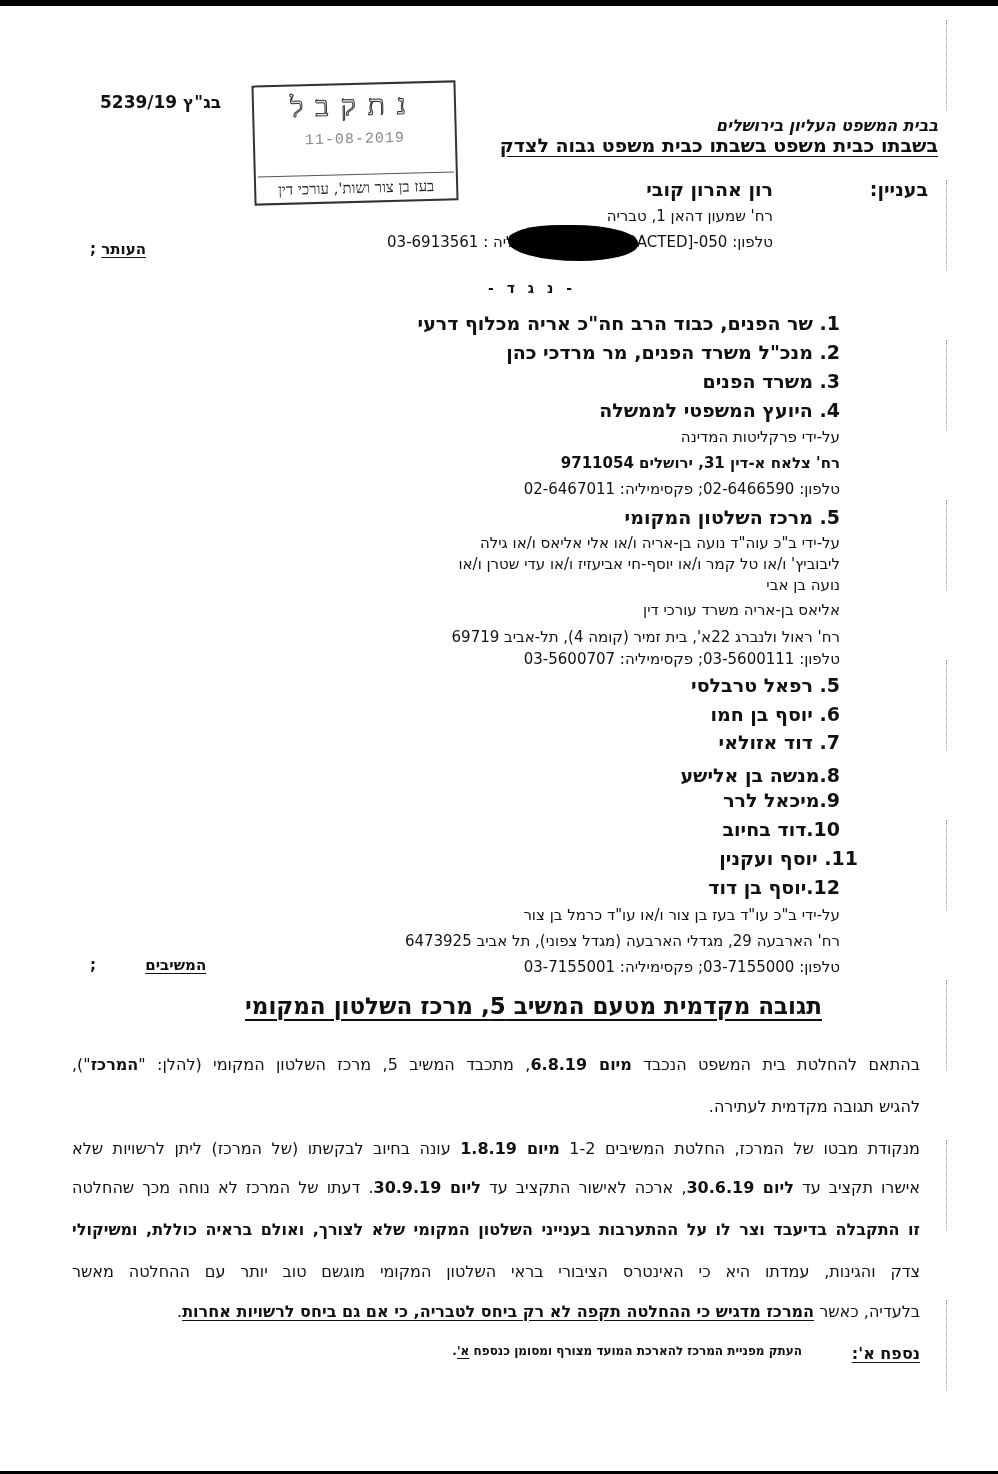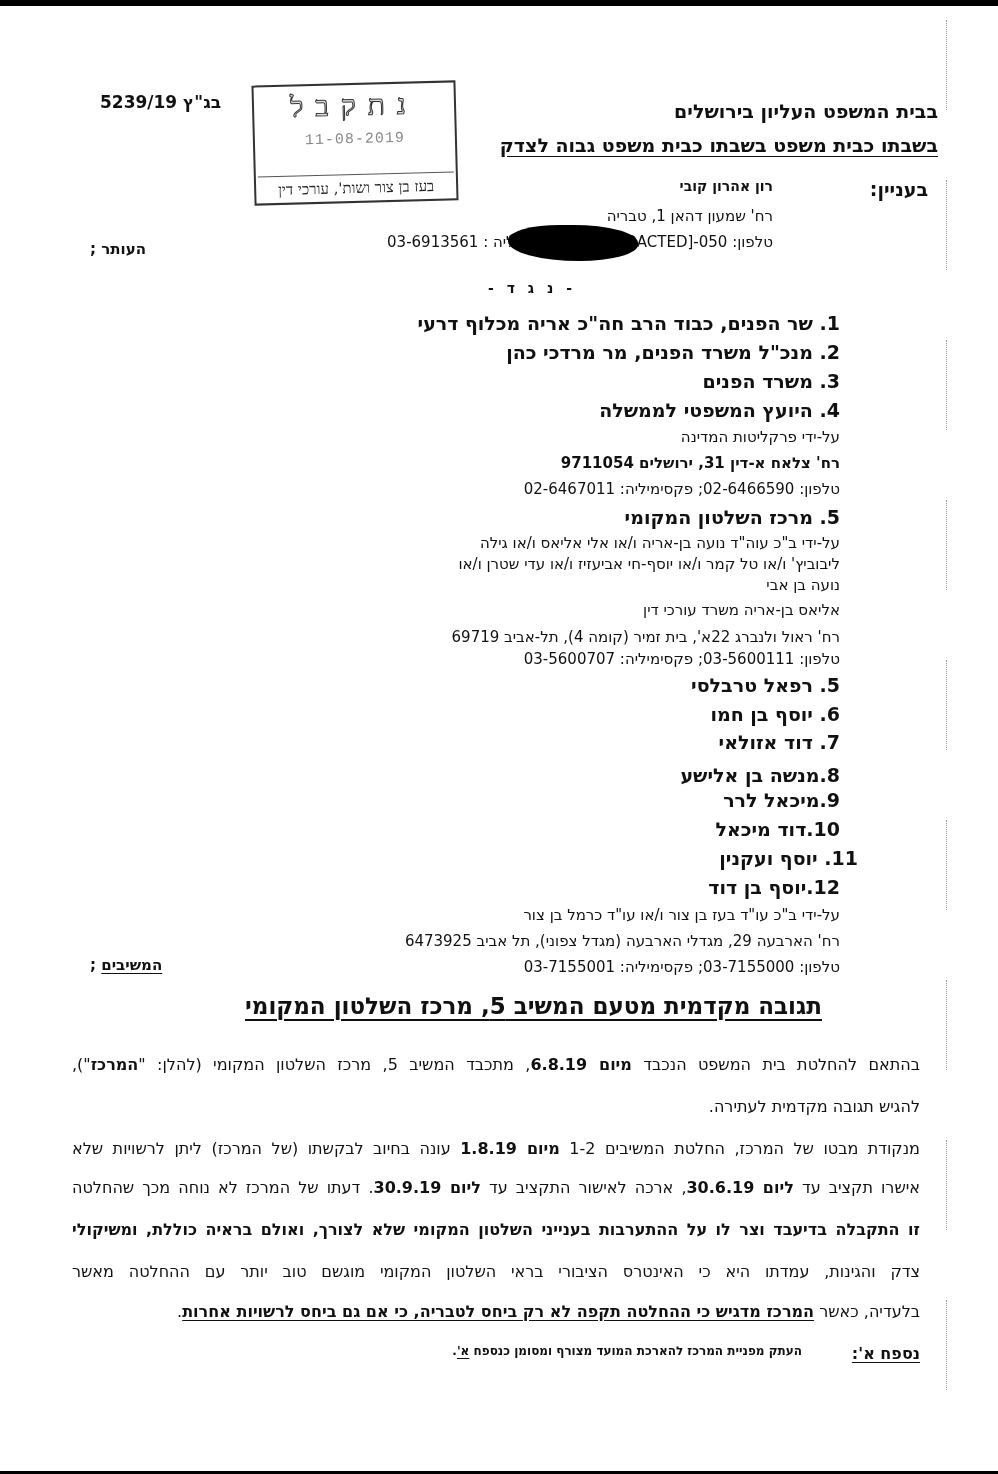--- a/index.html
+++ b/index.html
@@ -12,21 +12,21 @@
   .bottom-bar { position: absolute; left: 0; bottom: 0; width: 998px; height: 3px; background: #000; }
   .scan-edge { position: absolute; right: 32px; top: 10px; width: 20px; height: 1440px; }
   .scan-edge span {
     position: absolute; left: 0; width: 0; height: 90px;
     border-left: 1px dotted #999;
   }
   .abs { position: absolute; white-space: nowrap; direction: rtl; }
   .b { font-weight: bold; }
   .u { text-decoration: underline; text-underline-offset: 3px; }
 
-  .court-name { right: 60px; top: 100px; font-size: 19px; font-weight: bold; }
+  .court-name { right: 60px; top: 116px; font-size: 16px; font-weight: bold; font-style: italic; }
   .court-sub { right: 60px; top: 134px; font-size: 19px; font-weight: bold; text-decoration: underline; text-underline-offset: 4px; }
   .case-no { left: 100px; top: 92px; font-size: 17px; font-weight: bold; direction: ltr; }
   .case-no .heb { direction: rtl; unicode-bidi: embed; }
 
   .stamp {
     position: absolute; left: 253px; top: 83px; width: 200px; height: 116px;
     border: 2px solid #333; transform: rotate(-1.5deg); background: #fff;
   }
   .stamp-head {
     position: absolute; top: 4px; left: 10px; right: 10px; height: 34px;
@@ -38,37 +38,37 @@
     position: absolute; top: 46px; left: 0; right: 0; text-align: center;
     font-family: "Liberation Mono", monospace; font-size: 15px; color: #888; letter-spacing: 1px;
   }
   .stamp-foot {
     position: absolute; bottom: 4px; left: 0; right: 0; text-align: center;
     font-family: "DejaVu Serif", serif; font-size: 15px; color: #222; direction: rtl;
     border-top: 1px solid #555; padding-top: 4px; margin: 0 2px;
   }
 
   .regarding-label { right: 70px; top: 178px; font-size: 19px; font-weight: bold; }
-  .petitioner-name { right: 225px; top: 178px; font-size: 14px; font-weight: bold; }
+  .petitioner-name { right: 225px; top: 178px; font-size: 19px; font-weight: bold; }
   .petitioner-addr { right: 225px; top: 207px; font-size: 15px; }
   .petitioner-phone { right: 225px; top: 233px; font-size: 15px; }
   .redaction {
     position: absolute; left: 508px; top: 225px; width: 130px; height: 36px;
     background: #000; border-radius: 40% 50% 45% 55%;
   }
   .petitioner-role { left: 90px; top: 240px; font-size: 15px; font-weight: bold; }
-  .petitioner-role .ul { text-underline-offset: 3px; }
+  .petitioner-role .ul { text-decoration: underline; text-underline-offset: 3px; }
 
   .versus { left: 488px; top: 280px; font-size: 14px; font-weight: bold; letter-spacing: 4px; }
 
   .resp-big { font-size: 19px; font-weight: bold; }
   .resp-small { font-size: 15px; }
 
   .respondents-role { left: 90px; top: 956px; font-size: 15px; font-weight: bold; }
-  .respondents-role .ul { text-decoration: underline; text-underline-offset: 3px; }
+  .respondents-role .ul { text-decoration: underline; text-underline-offset: 3px; margin-left: 44px; }
 
   .doc-title {
     right: 176px; top: 993px; font-size: 23px; font-weight: bold;
     text-decoration: underline; text-underline-offset: 5px; text-decoration-thickness: 2px;
   }
 
   .body-line { right: 78px; font-size: 16px; }
   .body-justify { left: 72px; right: 78px; text-align: justify; text-align-last: justify; }
   .annex-label { right: 78px; top: 1344px; font-size: 16px; font-weight: bold; text-decoration: underline; text-underline-offset: 3px; }
   .annex-text { right: 196px; top: 1344px; font-size: 12px; font-weight: bold; }
@@ -127,21 +127,21 @@
 <div class="abs resp-small" style="right:158px; top:576px;">נועה בן אבי</div>
 <div class="abs resp-small" style="right:158px; top:601px;">אליאס בן-אריה משרד עורכי דין</div>
 <div class="abs resp-small" style="right:158px; top:628px;">רח' ראול ולנברג 22א', בית זמיר (קומה 4), תל-אביב 69719</div>
 <div class="abs resp-small" style="right:158px; top:650px;">טלפון: 03-5600111; פקסימיליה: 03-5600707</div>
 
 <div class="abs resp-big" style="right:158px; top:674px;"><span>5.</span> <span>רפאל טרבלסי</span></div>
 <div class="abs resp-big" style="right:158px; top:703px;"><span>6.</span> <span>יוסף בן חמו</span></div>
 <div class="abs resp-big" style="right:158px; top:731px;"><span>7.</span> <span>דוד אזולאי</span></div>
 <div class="abs resp-big" style="right:158px; top:764px;"><span>8.</span><span>מנשה בן אלישע</span></div>
 <div class="abs resp-big" style="right:158px; top:789px;"><span>9.</span><span>מיכאל לרר</span></div>
-<div class="abs resp-big" style="right:158px; top:818px;"><span>10.</span><span>דוד מיכאל</span></div>
+<div class="abs resp-big" style="right:158px; top:818px;"><span>10.</span><span>דוד בחיוב</span></div>
 <div class="abs resp-big" style="right:140px; top:847px;margin-left:20px;"><span>11.</span> <span>יוסף ועקנין</span></div>
 <div class="abs resp-big" style="right:158px; top:876px;"><span>12.</span><span>יוסף בן דוד</span></div>
 
 <div class="abs resp-small" style="right:158px; top:906px;">על-ידי ב"כ עו"ד בעז בן צור ו/או עו"ד כרמל בן צור</div>
 <div class="abs resp-small" style="right:158px; top:932px;">רח' הארבעה 29, מגדלי הארבעה (מגדל צפוני), תל אביב 6473925</div>
 <div class="abs resp-small" style="right:158px; top:958px;margin-left:20px;">טלפון: 03-7155000; פקסימיליה: 03-7155001</div>
 <div class="abs respondents-role"><span class="ul">המשיבים</span> <span>;</span></div>
 
 <div class="abs doc-title">תגובה מקדמית מטעם המשיב 5, מרכז השלטון המקומי</div>
 

